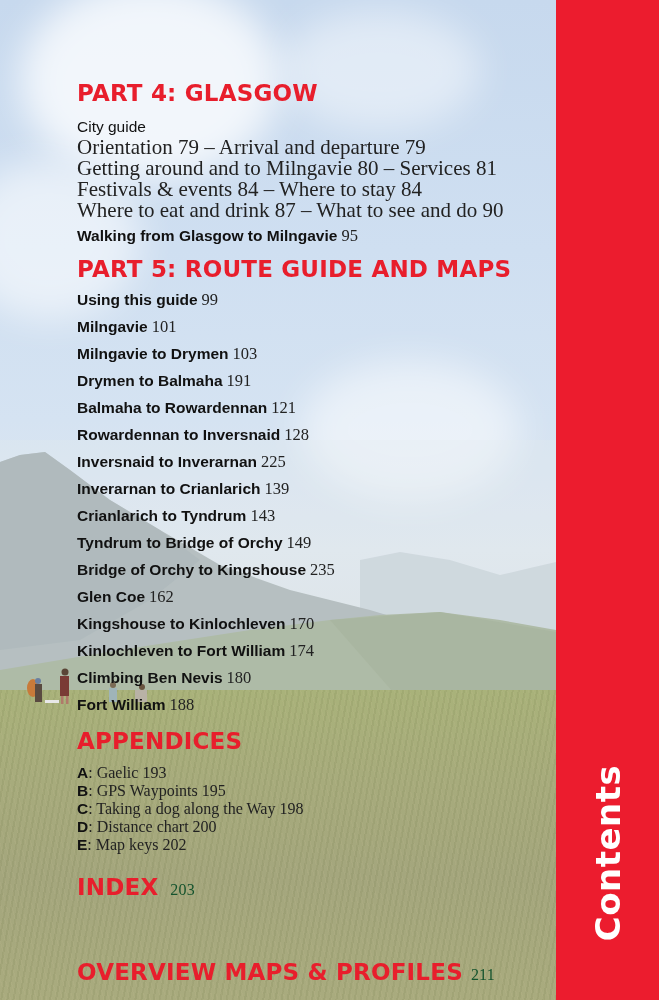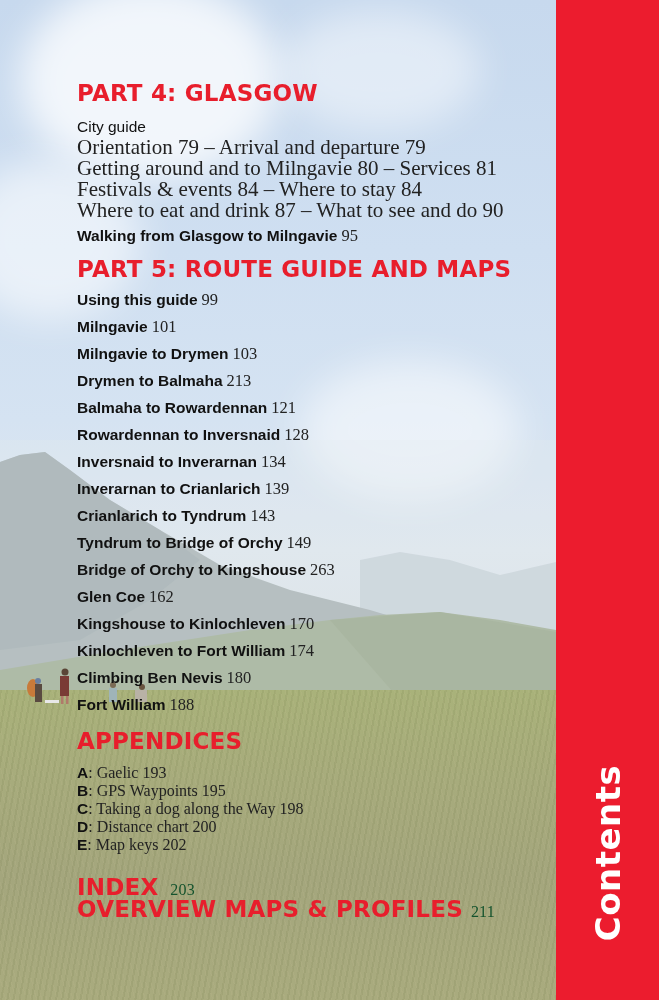--- a/index.html
+++ b/index.html
@@ -116,42 +116,42 @@
     <div class="serif-line" style="top:198px;">Where to eat and drink 87 – What to see and do 90</div>
     <div class="entry" style="top:226px;">
       <span class="t">Walking from Glasgow to Milngavie</span><span class="p">95</span>
     </div>
 
     <div class="h-red" style="top:256px;">PART 5: ROUTE GUIDE AND MAPS</div>
 
     <div class="entry" style="top:290px;"><span class="t">Using this guide</span><span class="p" style="">99</span></div>
     <div class="entry" style="top:317px;"><span class="t">Milngavie</span><span class="p">101</span></div>
     <div class="entry" style="top:344px;"><span class="t">Milngavie to Drymen</span><span class="p">103</span></div>
-    <div class="entry" style="top:371px;"><span class="t">Drymen to Balmaha</span><span class="p">213</span></div>
+    <div class="entry" style="top:371px;"><span class="t">Drymen to Balmaha</span><span class="p">191</span></div>
     <div class="entry" style="top:398px;"><span class="t">Balmaha to Rowardennan</span><span class="p">121</span></div>
     <div class="entry" style="top:425px;"><span class="t">Rowardennan to Inversnaid</span><span class="p">128</span></div>
-    <div class="entry" style="top:452px;"><span class="t">Inversnaid to Inverarnan</span><span class="p">134</span></div>
+    <div class="entry" style="top:452px;"><span class="t">Inversnaid to Inverarnan</span><span class="p">225</span></div>
     <div class="entry" style="top:479px;"><span class="t">Inverarnan to Crianlarich</span><span class="p">139</span></div>
     <div class="entry" style="top:506px;"><span class="t">Crianlarich to Tyndrum</span><span class="p">143</span></div>
     <div class="entry" style="top:533px;"><span class="t">Tyndrum to Bridge of Orchy</span><span class="p">149</span></div>
-    <div class="entry" style="top:560px;"><span class="t">Bridge of Orchy to Kingshouse</span><span class="p">263</span></div>
+    <div class="entry" style="top:560px;"><span class="t">Bridge of Orchy to Kingshouse</span><span class="p">235</span></div>
     <div class="entry" style="top:587px;"><span class="t">Glen Coe</span><span class="p">162</span></div>
     <div class="entry" style="top:614px;"><span class="t">Kingshouse to Kinlochleven</span><span class="p">170</span></div>
     <div class="entry" style="top:641px;"><span class="t">Kinlochleven to Fort William</span><span class="p">174</span></div>
     <div class="entry" style="top:668px;"><span class="t">Climbing Ben Nevis</span><span class="p">180</span></div>
     <div class="entry" style="top:695px;"><span class="t">Fort William</span><span class="p">188</span></div>
 
     <div class="h-red" style="top:728px;">APPENDICES</div>
     <div class="app" style="top:764px;"><span class="l">A</span><span class="x">: Gaelic 193</span></div>
     <div class="app" style="top:782px;"><span class="l">B</span><span class="x">: GPS Waypoints 195</span></div>
     <div class="app" style="top:800px;"><span class="l">C</span><span class="x">: Taking a dog along the Way 198</span></div>
     <div class="app" style="top:818px;"><span class="l">D</span><span class="x">: Distance chart 200</span></div>
     <div class="app" style="top:836px;"><span class="l">E</span><span class="x">: Map keys 202</span></div>
 
     <div class="h-red" style="top:874px;">
       <span>INDEX</span><span class="pg" style="margin-left:12px;">203</span>
     </div>
 
-    <div class="h-red" style="top:896px;text-align:right;">
+    <div class="h-red" style="top:959px;text-align:right;">
       <span>OVERVIEW MAPS &amp; PROFILES</span><span class="pg">211</span>
     </div>
   </div>
 </div>
 
 </body></html>

